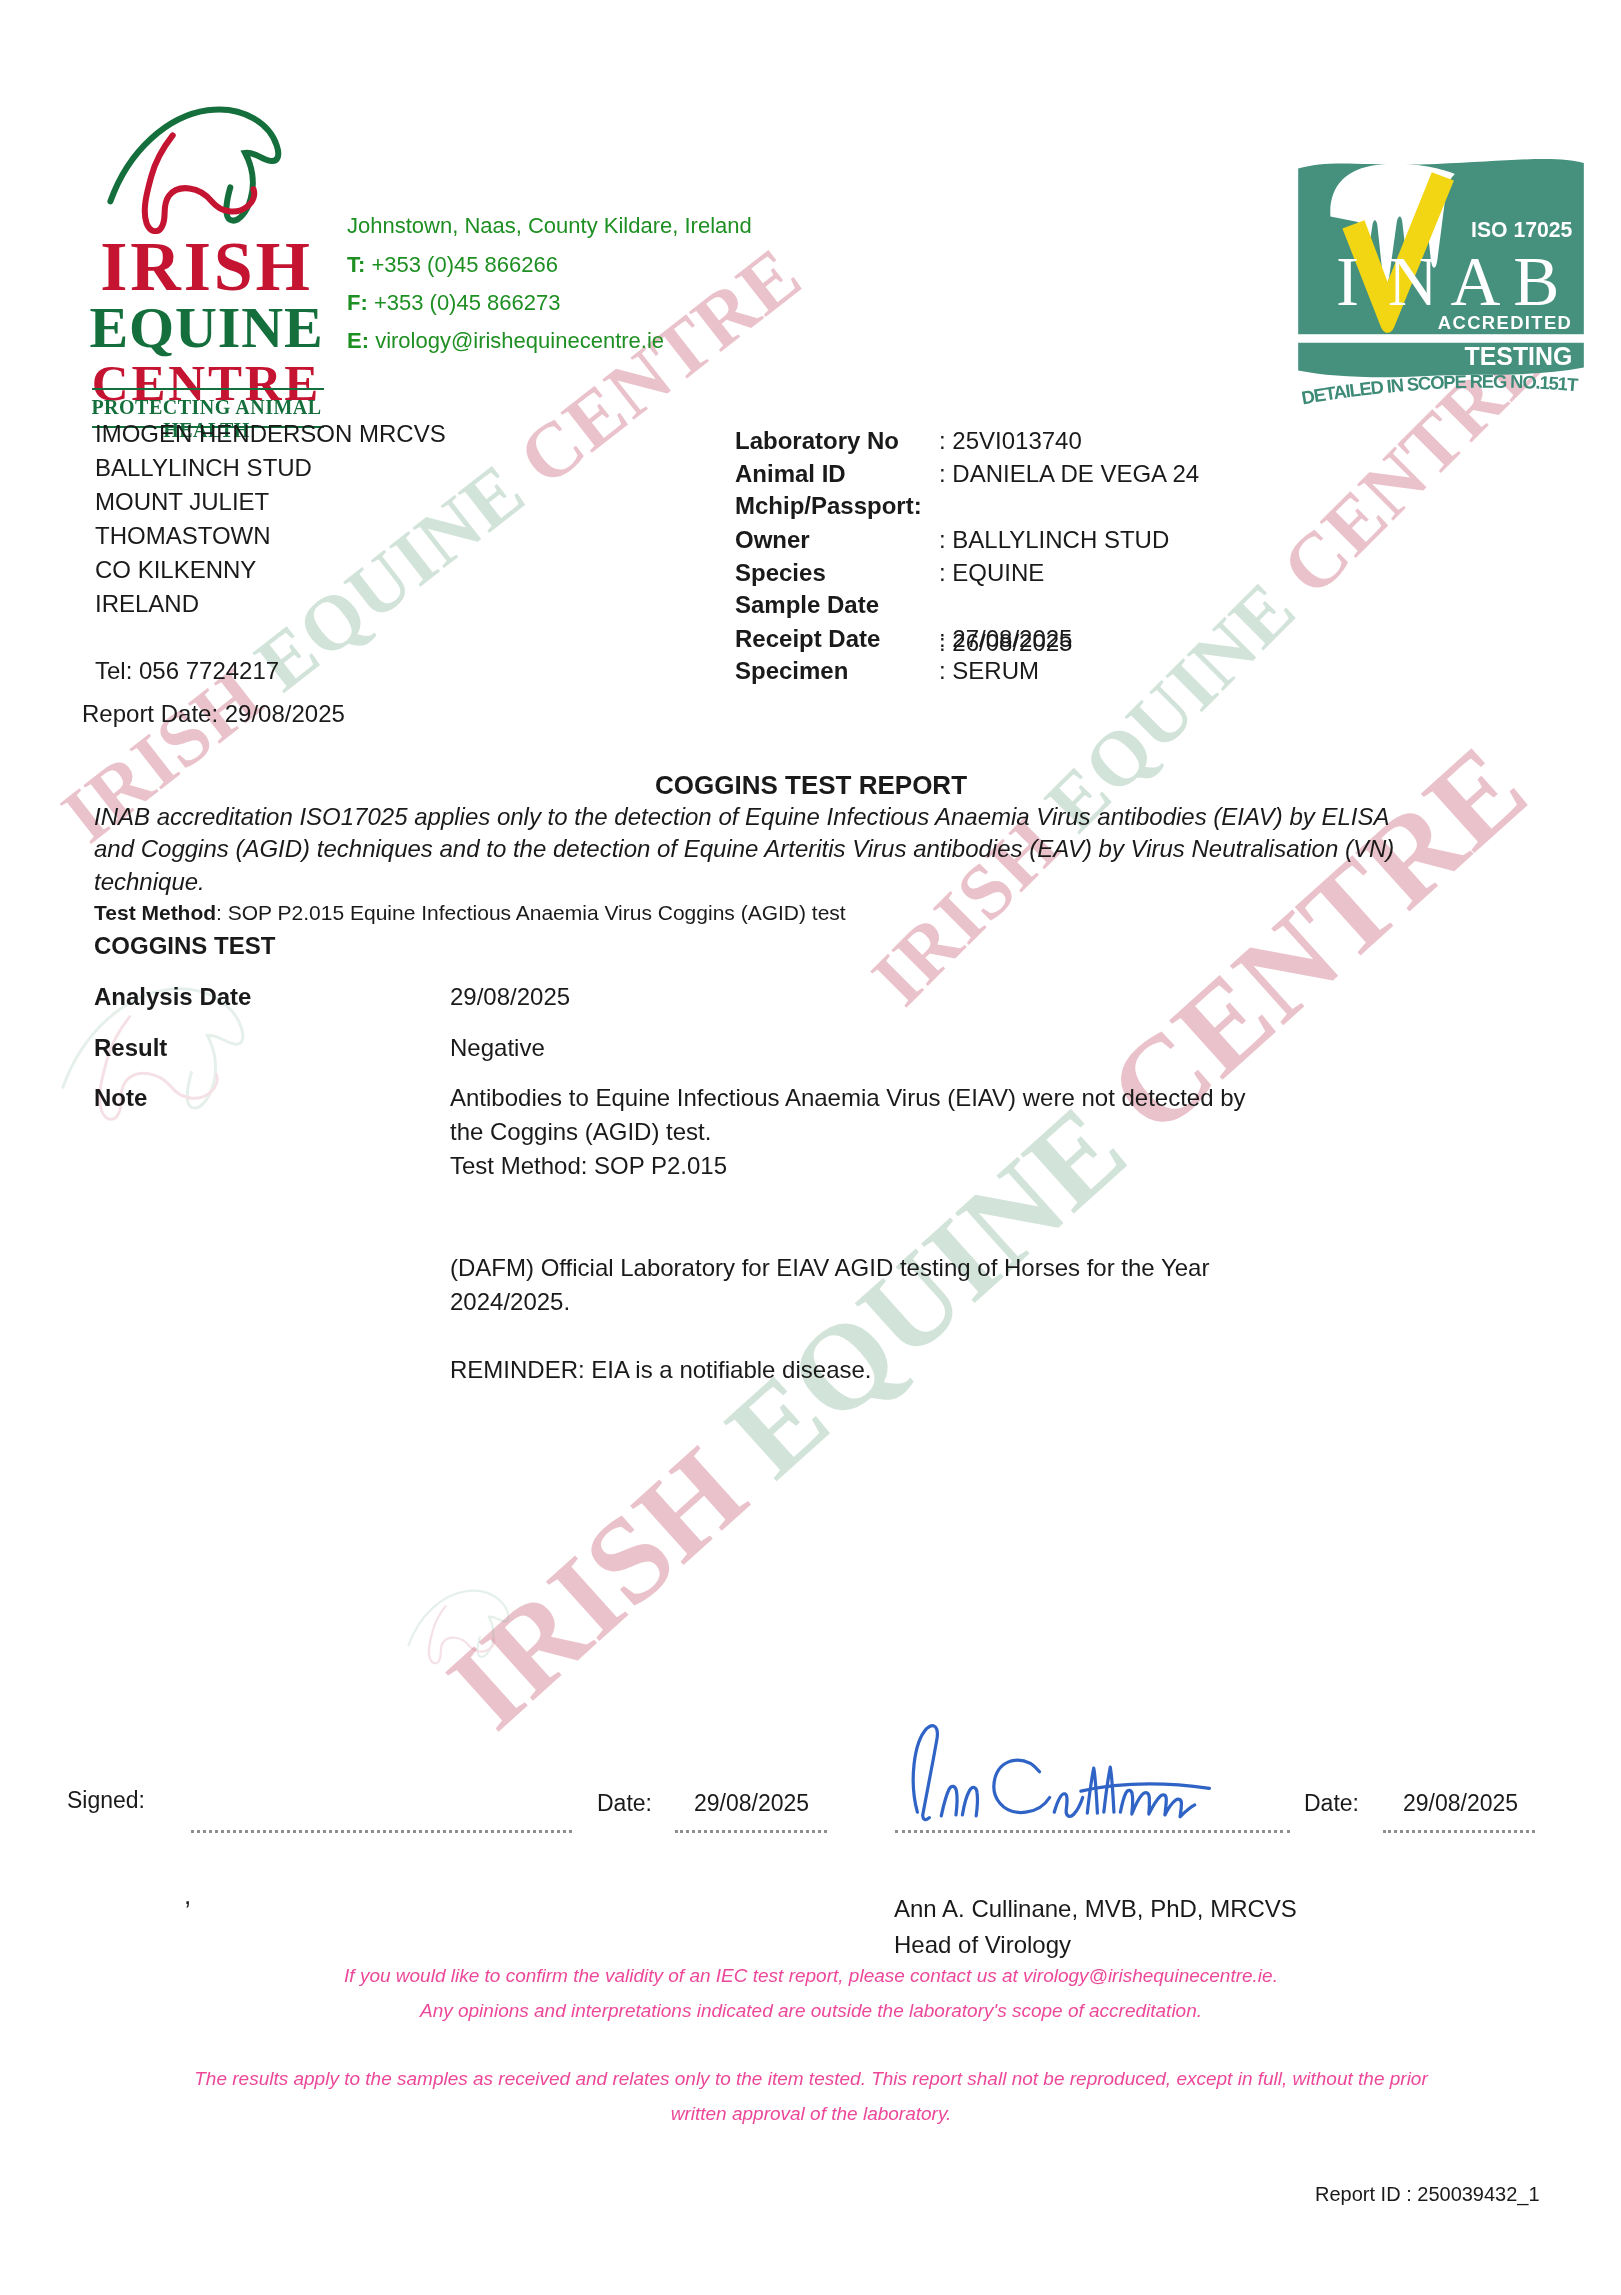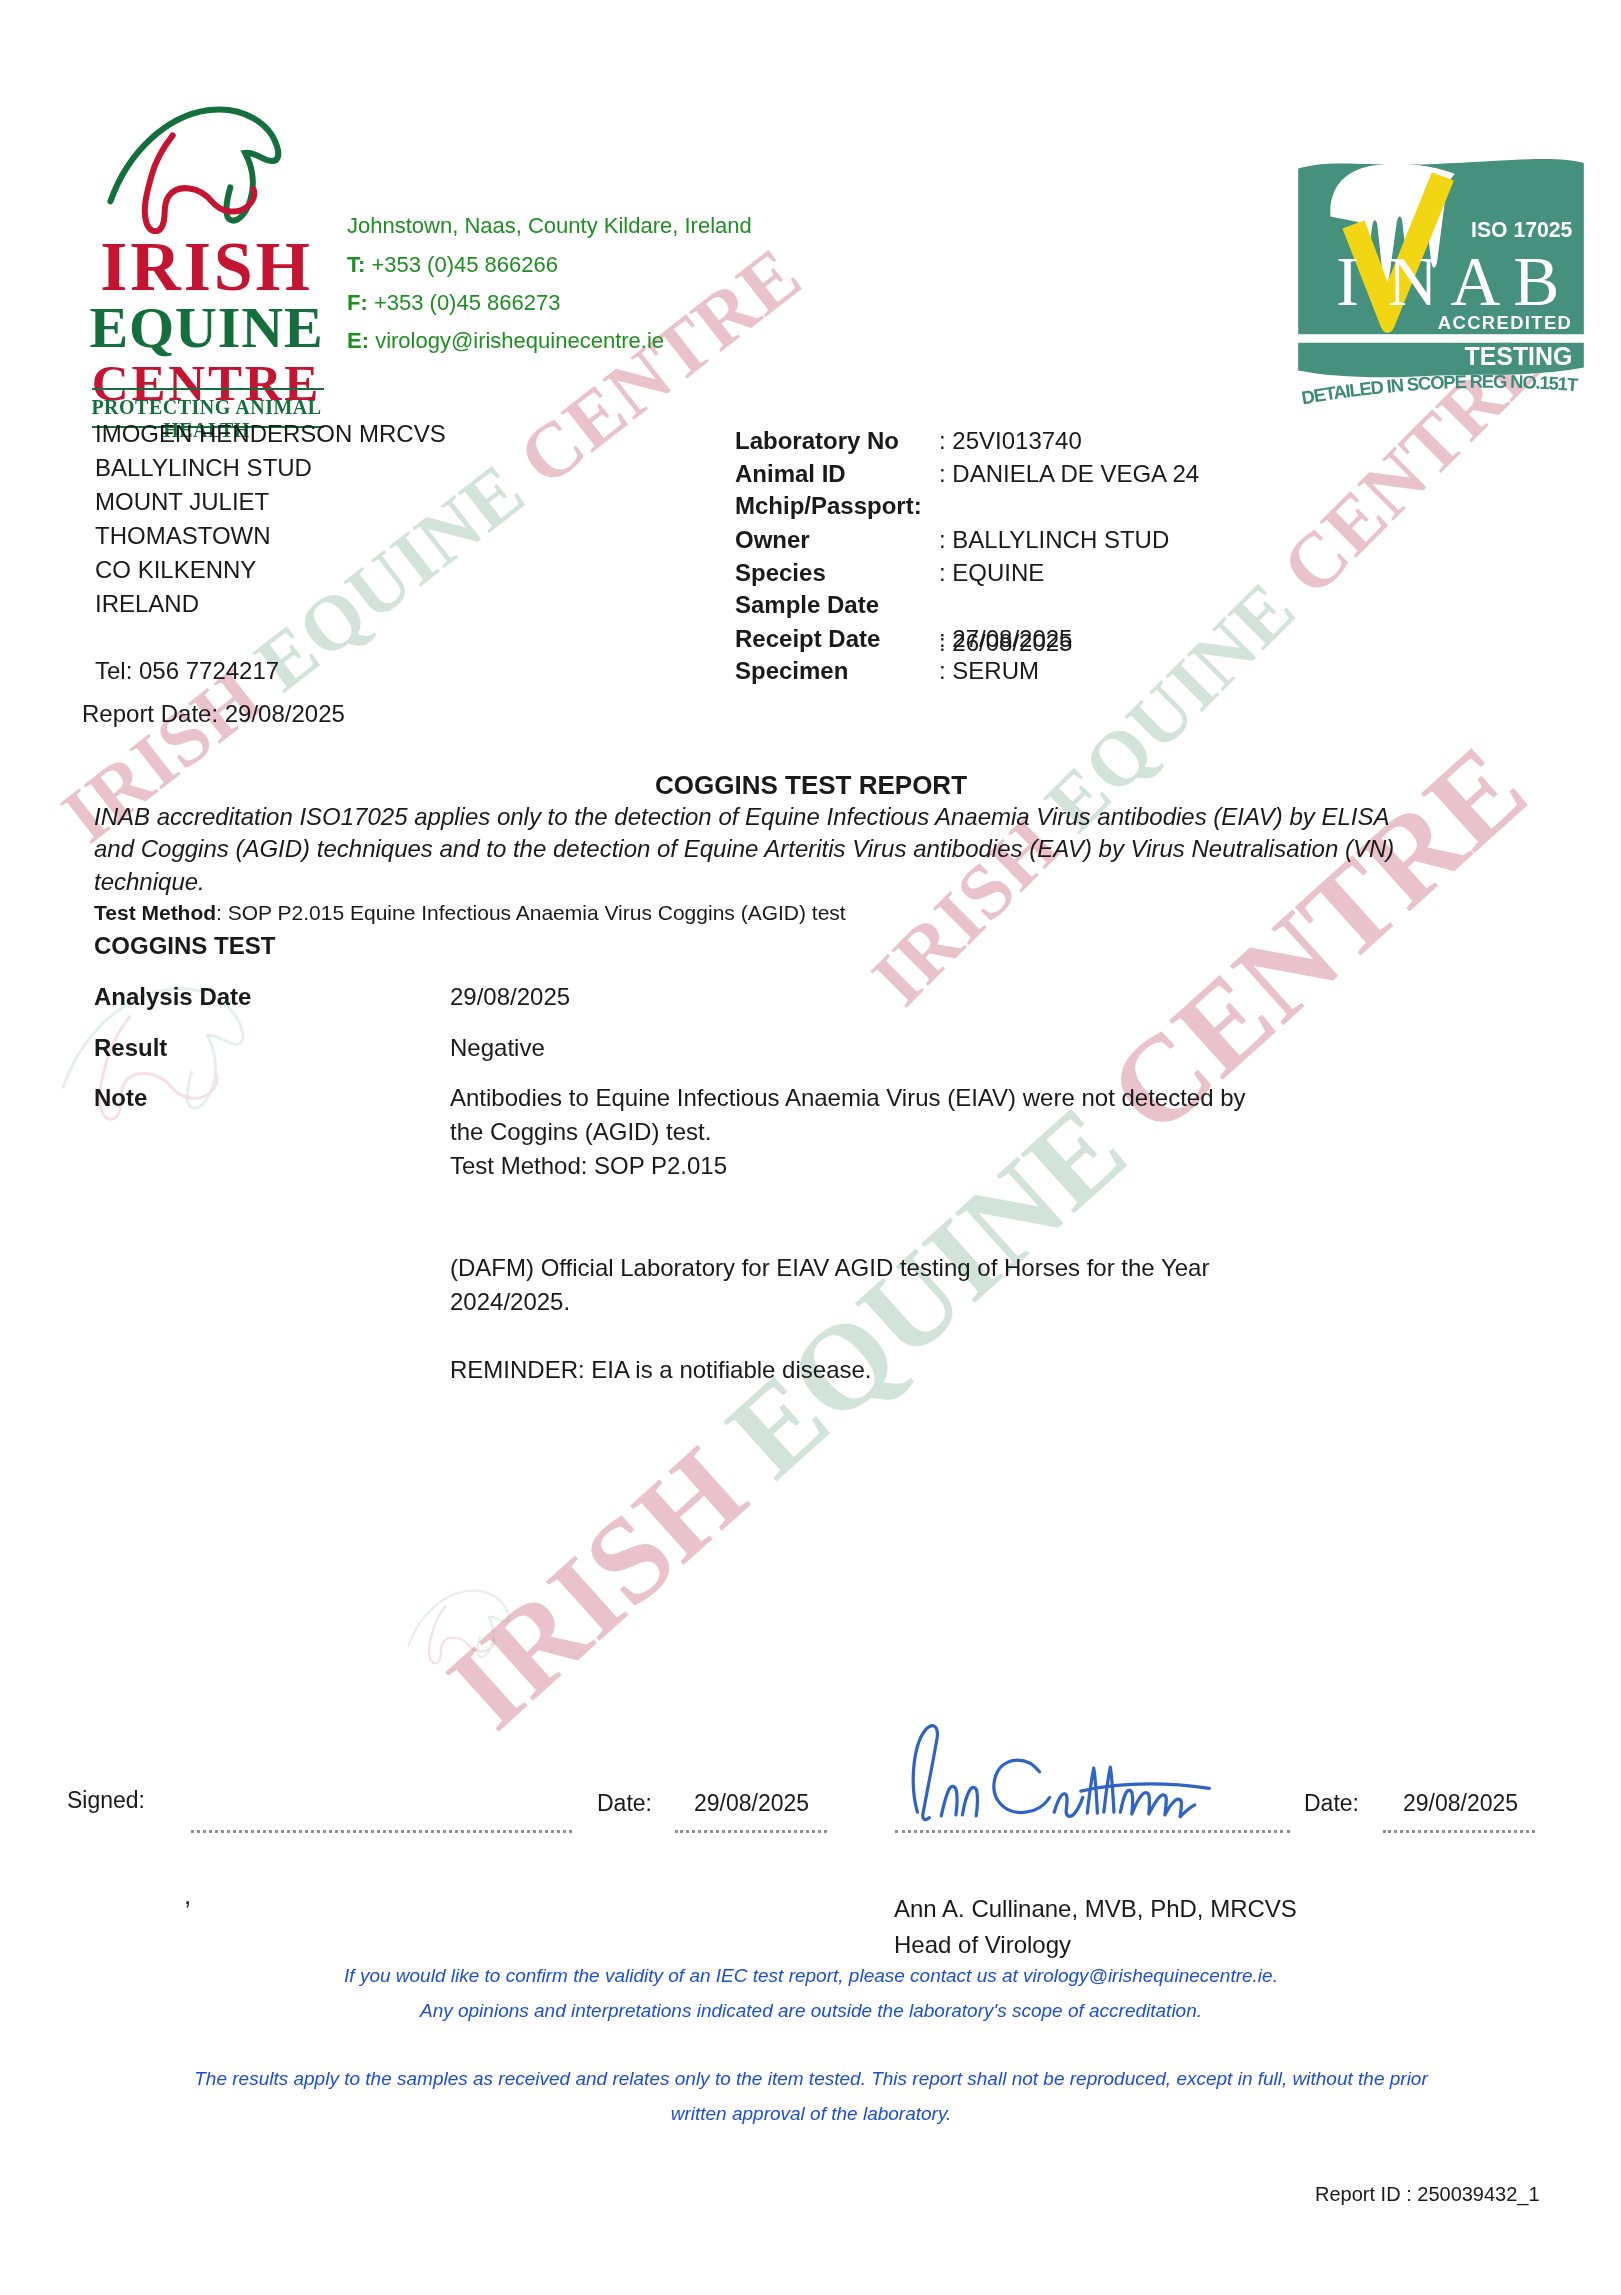--- a/index.html
+++ b/index.html
@@ -31,21 +31,21 @@
   .title{position:absolute;left:0;right:0;text-align:center;font-weight:bold;font-size:26px;z-index:1;}
   .accr{position:absolute;left:94px;font-size:24px;font-style:italic;z-index:1;white-space:nowrap;}
   .res-label{position:absolute;left:94px;font-weight:bold;font-size:24px;z-index:1;}
   .res-value{position:absolute;left:450px;font-size:24px;z-index:1;}
   .note-line{position:absolute;left:450px;font-size:24px;z-index:1;white-space:nowrap;}
   
   .dotline{position:absolute;height:0;border-bottom:3.2px dotted #8f8f8f;z-index:1;}
   .sig-label{position:absolute;font-size:23px;z-index:1;}
   
   .foot{position:absolute;left:0;right:0;text-align:center;font-size:19px;font-style:italic;
-        color:#1d4ed8;z-index:1;}
+        color:#ec4899;z-index:1;}
   .badge{position:absolute;left:1298px;top:152px;z-index:2;}
 </style>
 </head>
 <body>
 
 <div id="page">
 
   <div class="wm wm-a"><span class="w-pink">IRISH</span>&nbsp;<span class="w-green">EQUINE</span>&nbsp;<span class="w-pink">CENTRE</span></div>
   <div class="wm wm-b"><span class="w-pink">IRISH</span>&nbsp;<span class="w-green">EQUINE</span>&nbsp;<span class="w-pink">CENTRE</span></div>
   <div class="wm wm-c"><span class="w-pink">IRISH</span>&nbsp;<span class="w-green">EQUINE</span>&nbsp;<span class="w-pink">CENTRE</span></div>

